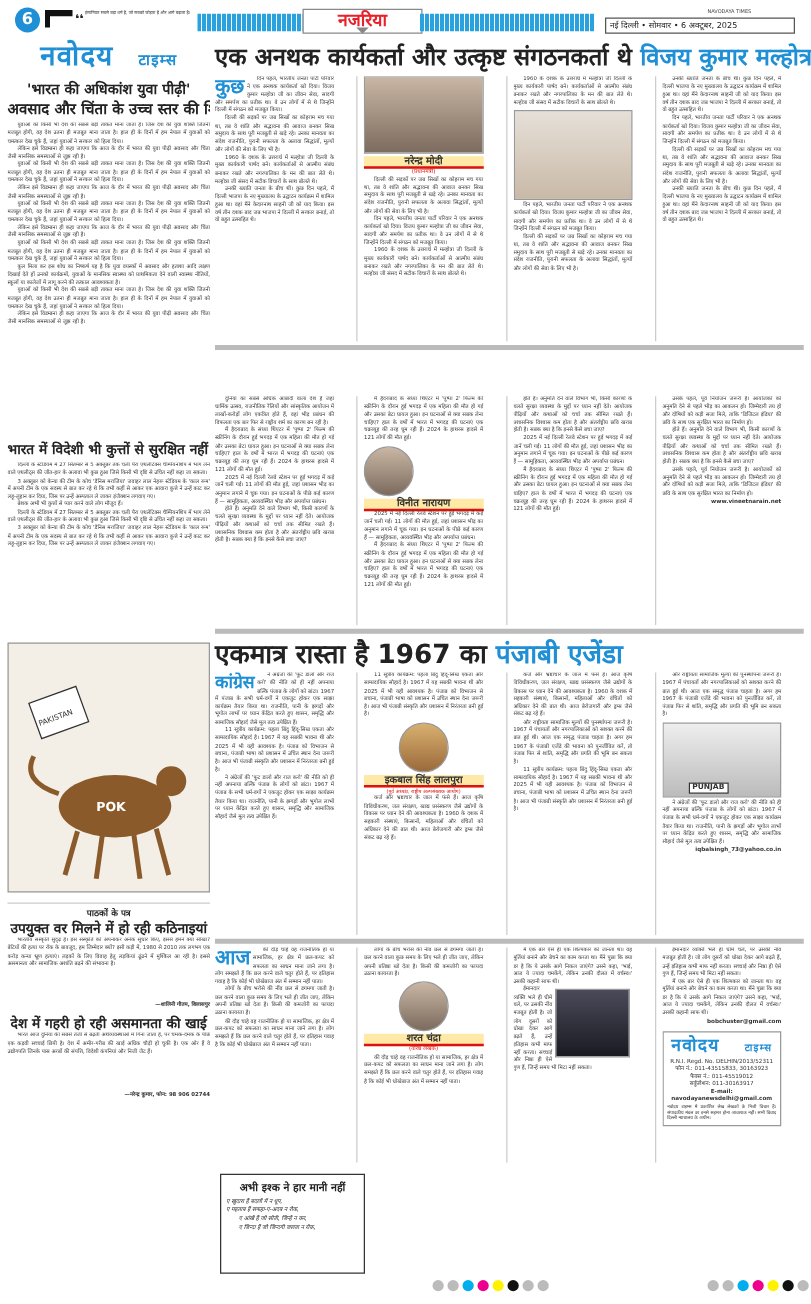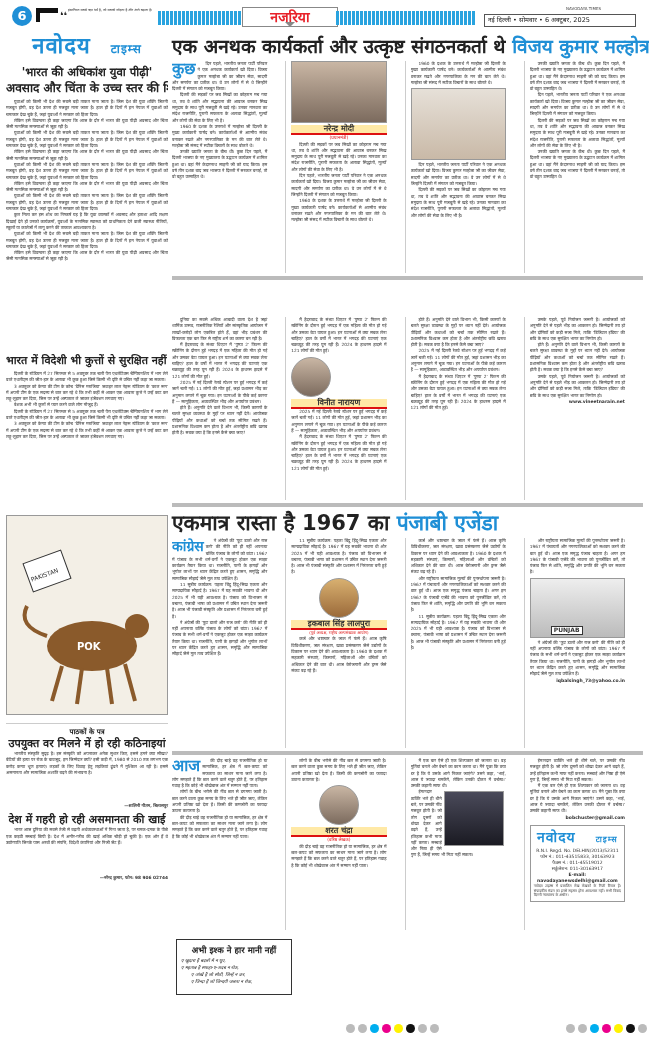--- a/index.html
+++ b/index.html
@@ -234,21 +234,21 @@
           <div style="font-size:4.5px;line-height:6px">R.N.I. Regd. No. DELHIN/2013/52311</div>
           <div style="font-size:4.5px;line-height:6px">फोन नं.: 011-43515833, 30163923</div>
           <div style="font-size:4.5px;line-height:6px">फैक्स नं.: 011-45519012</div>
           <div style="font-size:4.5px;line-height:6px">सर्कुलेशन: 011-30163917</div>
           <div style="font-size:4.5px;line-height:6px;font-weight:bold">E-mail: navodayanewsdelhi@gmail.com</div>
           <div style="font-size:3.6px;line-height:4.6px;text-align:justify">नवोदय टाइम्स में प्रकाशित लेख लेखकों के निजी विचार हैं। संपादकीय मंडल का इनसे सहमत होना आवश्यक नहीं। सभी विवाद दिल्ली न्यायालय के अधीन।</div>
         </div>
       </div>
     </div>
 
-    <div class="box abs" style="left:4px;top:905px;width:116px;height:56px;background:#fff">
+    <div class="box abs" style="left:4px;top:905px;width:116px;height:80px;background:#fff">
       <div style="font-size:8.5px;font-weight:bold;text-align:center;margin-bottom:2px">अभी इश्क ने हार मानी नहीं</div>
       <div style="font-size:4.5px;line-height:7px;font-style:italic">
         <div>ए खुदारा हैं बदलों में न धूप,</div>
         <div>ए महताब हैं सफहा-ए-अदब न रोक,</div>
         <div style="padding-left:10px">ए आंखें हैं जो सोती, जिन्हें न कर,</div>
         <div style="padding-left:10px">ए जिन्दा हैं जो जिन्दगी जलता न रोक,</div>
       </div>
     </div>
   </div>
 

